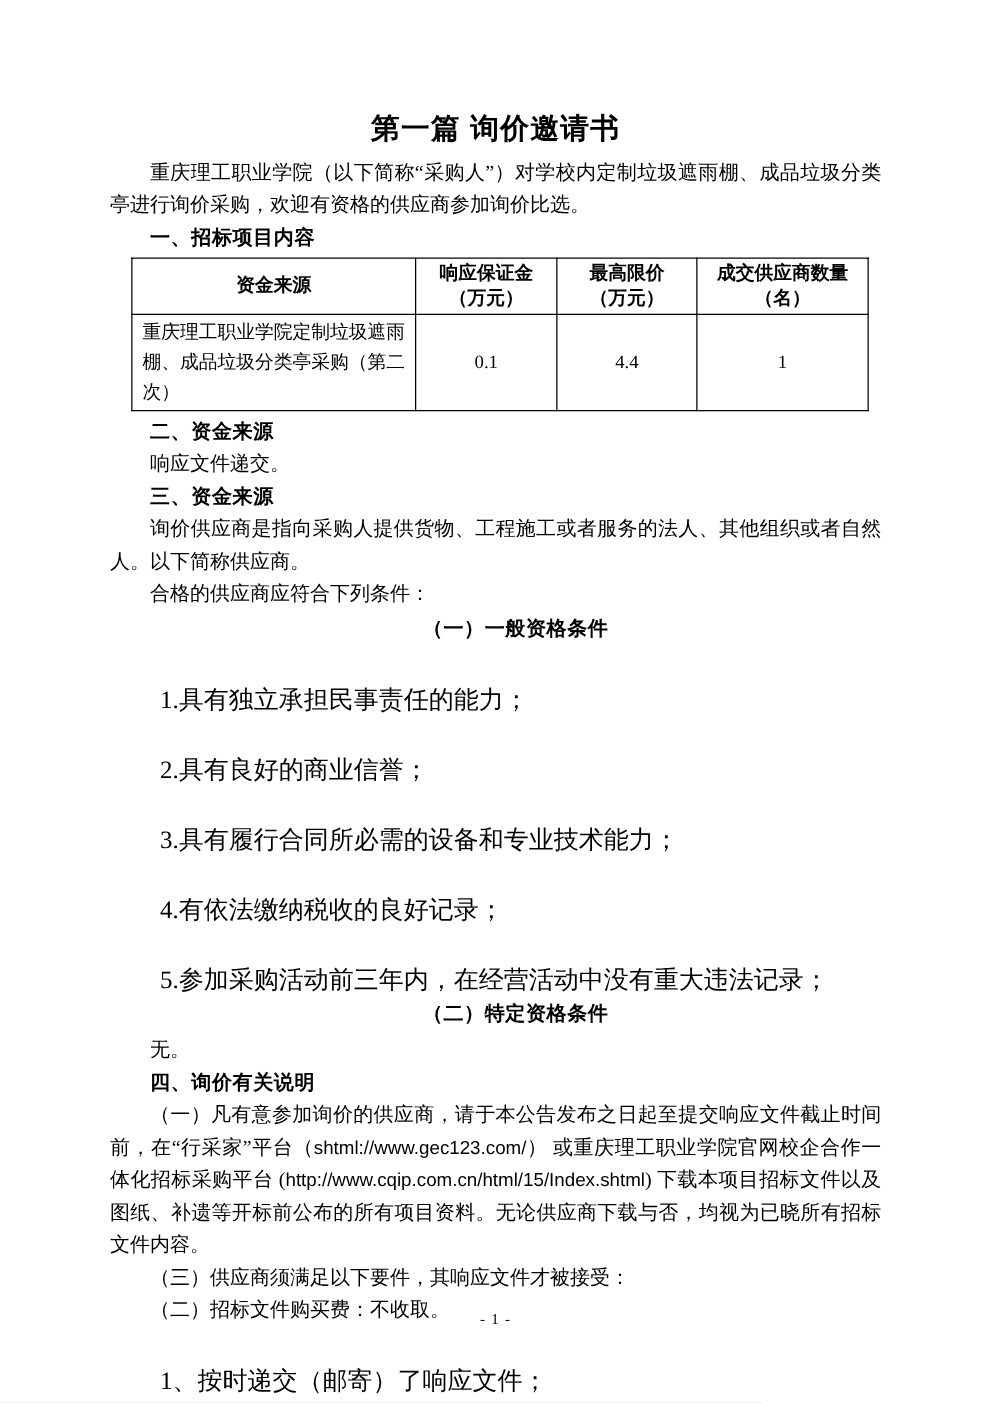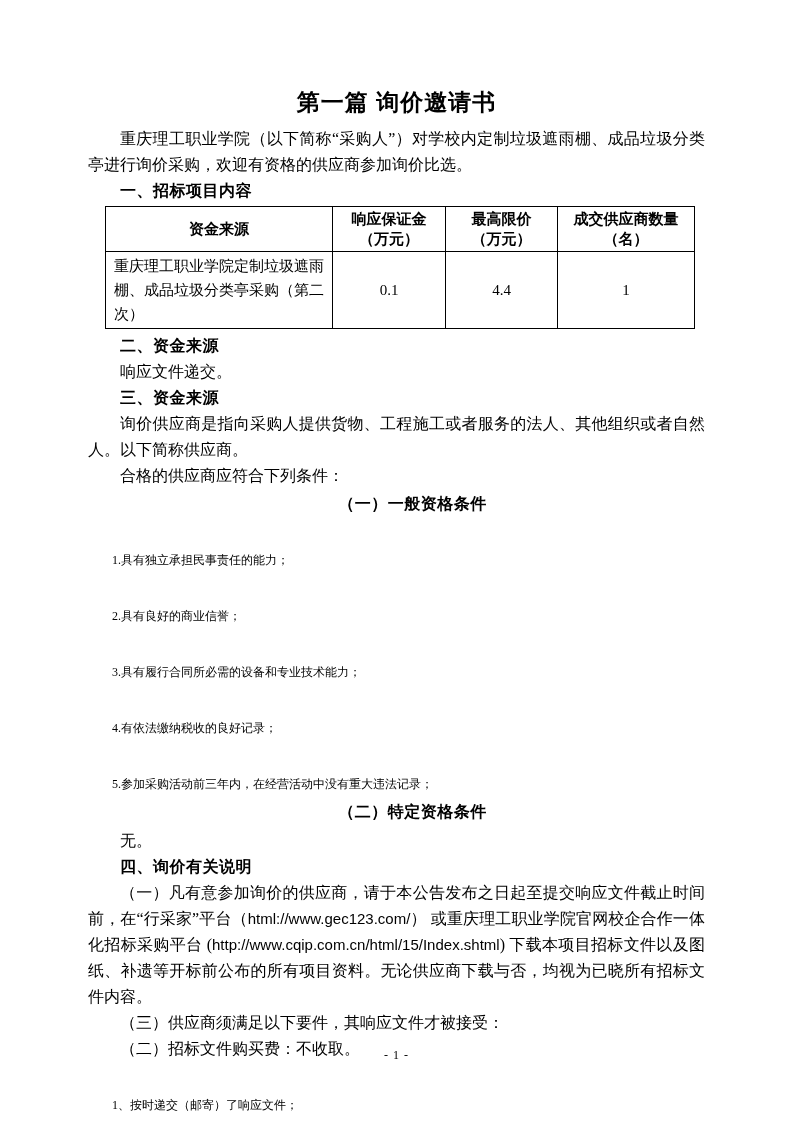--- a/index.html
+++ b/index.html
@@ -26,30 +26,30 @@
     margin-bottom: 8px;
     letter-spacing: 1px;
   }
   p.body-para {
     font-size: 16px;
     line-height: 26px;
     text-align: justify;
     text-indent: 2em;
   }
   .h-num, .h-sub {
-    font-family: Liberation Serif, serif;
+    font-family: Liberation Mono, monospace;
     font-size: 16px;
     font-weight: bold;
     line-height: 26px;
     text-indent: 2em;
     letter-spacing: 0.5px;
   }
   .h-sub { margin-top: 2px; margin-bottom: 3px; text-align: center; }
   p.list-item {
-    font-size: 12px;
+    font-size: 20px;
     line-height: 26px;
     text-align: justify;
     text-indent: 2em;
     margin-top: 30px;
   }
   table.project-table {
     border-collapse: collapse;
     margin: 2px 0 4px 17px;
     width: 589px;
     table-layout: fixed;
@@ -149,21 +149,21 @@
     <p class="list-item">2.具有良好的商业信誉；</p>
     <p class="list-item">3.具有履行合同所必需的设备和专业技术能力；</p>
     <p class="list-item">4.有依法缴纳税收的良好记录；</p>
     <p class="list-item">5.参加采购活动前三年内，在经营活动中没有重大违法记录；</p>
 
     <div class="h-sub">（二）特定资格条件</div>
     <p class="body-para">无。</p>
 
     <div class="h-num">四、询价有关说明</div>
 
-    <p class="body-para"><span>（一）凡有意参加询价的供应商，请于本公告发布之日起至提交响应文件截止时间前，在“行采家”平台（</span><span class="url-text">html://www.gec123.com/</span><span>） 或重庆理工职业学院官网校企合作一体化招标采购平台 (</span><span class="url-text">http://www.cqip.com.cn/html/15/Index.shtml</span><span>) 下载本项目招标文件以及图纸、补遗等开标前公布的所有项目资料。无论供应商下载与否，均视为已晓所有招标文件内容。</span></p>
+    <p class="body-para"><span>（一）凡有意参加询价的供应商，请于本公告发布之日起至提交响应文件截止时间前，在“行采家”平台（</span><span class="url-text">shtml://www.gec123.com/</span><span>） 或重庆理工职业学院官网校企合作一体化招标采购平台 (</span><span class="url-text">http://www.cqip.com.cn/html/15/Index.shtml</span><span>) 下载本项目招标文件以及图纸、补遗等开标前公布的所有项目资料。无论供应商下载与否，均视为已晓所有招标文件内容。</span></p>
 
     <p class="body-para">（三）供应商须满足以下要件，其响应文件才被接受：</p>
     <p class="body-para">（二）招标文件购买费：不收取。</p>
     <p class="list-item">1、按时递交（邮寄）了响应文件；</p>
     <p class="list-item">2、在响应文件递交截止时间前缴纳了询价响应保证金。</p>
 
   </div>
 
   <div class="page-footer">- 1 -</div>
 </div>

